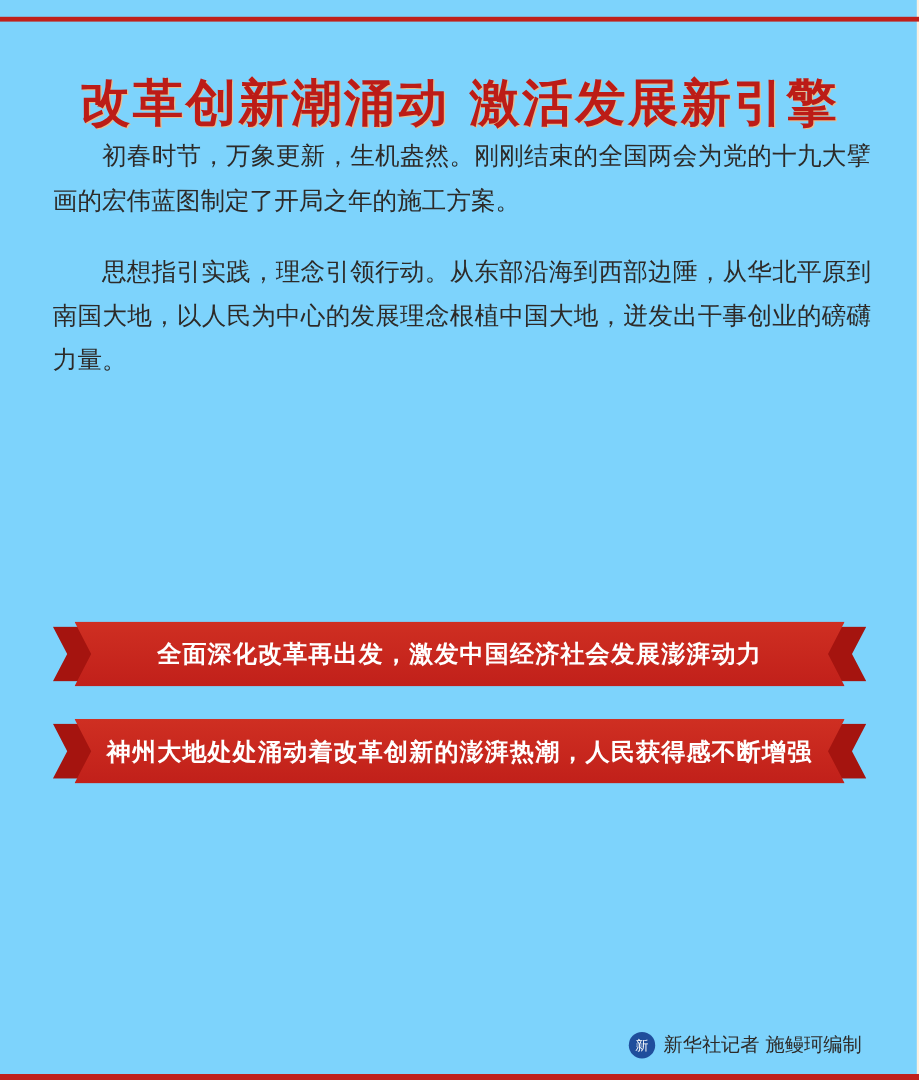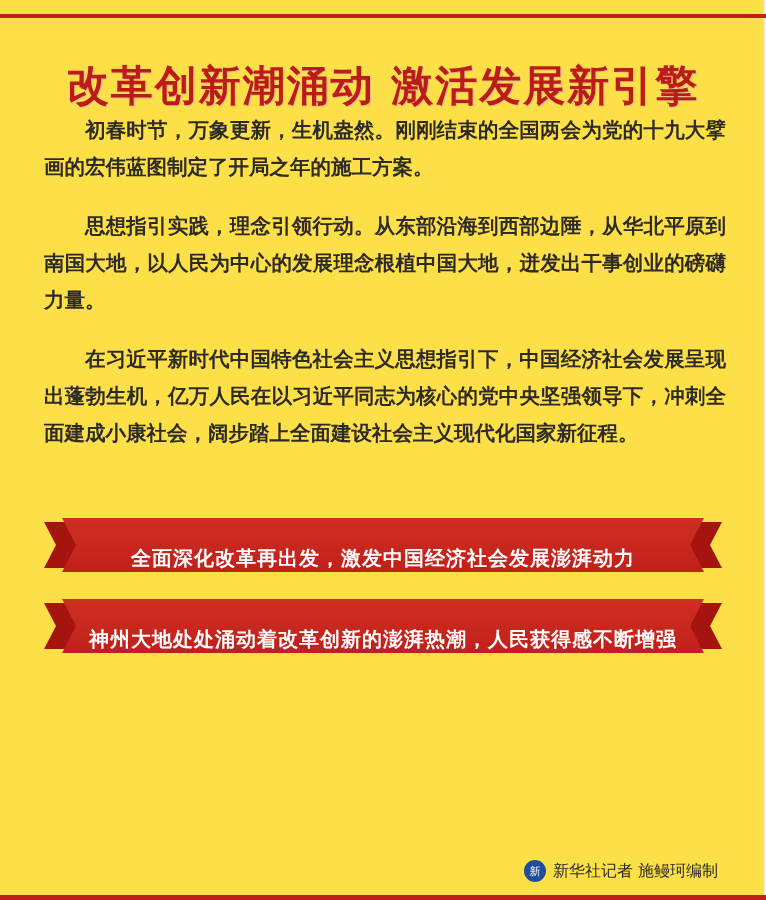--- a/index.html
+++ b/index.html
@@ -11,21 +11,21 @@
     height: 900px;
     background: #fdf0e0;
     font-family: "Liberation Serif", serif;
     overflow: hidden;
     position: relative;
   }
   .page {
     width: 764px;
     height: 900px;
     position: relative;
-    background: #fde047;
+    background: #7dd3fc;
     box-sizing: border-box;
   }
   .top-rule {
     position: absolute;
     top: 14px;
     left: 0;
     width: 766px;
     height: 4px;
     background: #c0201b;
   }
@@ -48,21 +48,20 @@
     width: 682px;
     font-size: 20.5px;
     line-height: 37px;
     color: #2d2a28;
     text-align: justify;
     font-family: "DejaVu Serif", "Liberation Serif", serif;
   }
   .body-text p {
     margin: 0 0 22px 0;
     text-indent: 2em;
-    font-weight: bold;
   }
   #para-block-top { top: 112px; }
   #para-block-bottom { top: 770px; }
 
   .banners {
     position: absolute;
     top: 518px;
     left: 0;
     width: 766px;
   }
@@ -88,21 +87,21 @@
   }
   .banner-main {
     position: absolute;
     left: 62px;
     right: 62px;
     top: 0;
     height: 54px;
     background: #c8281e;
     background: linear-gradient(180deg, #cf2f22 0%, #c1201a 100%);
     display: flex;
-    align-items: flex-end;
+    align-items: center;
     justify-content: center;
     clip-path: polygon(0 0, 100% 0, calc(100% - 14px) 50%, 100% 100%, 0 100%, 14px 50%);
   }
   .banner-text {
     color: #ffffff;
     font-size: 20px;
     font-weight: bold;
     letter-spacing: 1px;
     font-family: "DejaVu Sans", "Liberation Sans", sans-serif;
   }
@@ -146,21 +145,20 @@
 
 <div class="page">
 
   <div class="top-rule"></div>
 
   <h1 class="title">改革创新潮涌动 激活发展新引擎</h1>
 
   <div class="body-text" id="para-block-top">
     <p>初春时节，万象更新，生机盎然。刚刚结束的全国两会为党的十九大擘画的宏伟蓝图制定了开局之年的施工方案。</p>
     <p>思想指引实践，理念引领行动。从东部沿海到西部边陲，从华北平原到南国大地，以人民为中心的发展理念根植中国大地，迸发出干事创业的磅礴力量。</p>
-    <p>在习近平新时代中国特色社会主义思想指引下，中国经济社会发展呈现出蓬勃生机，亿万人民在以习近平同志为核心的党中央坚强领导下，冲刺全面建成小康社会，阔步踏上全面建设社会主义现代化国家新征程。</p>
   </div>
 
   <div class="banners">
     <div class="banner-row">
       <div class="banner-wing left"></div>
       <div class="banner-wing right"></div>
       <div class="banner-main">
         <span class="banner-text">全面深化改革再出发，激发中国经济社会发展澎湃动力</span>
       </div>
     </div>

